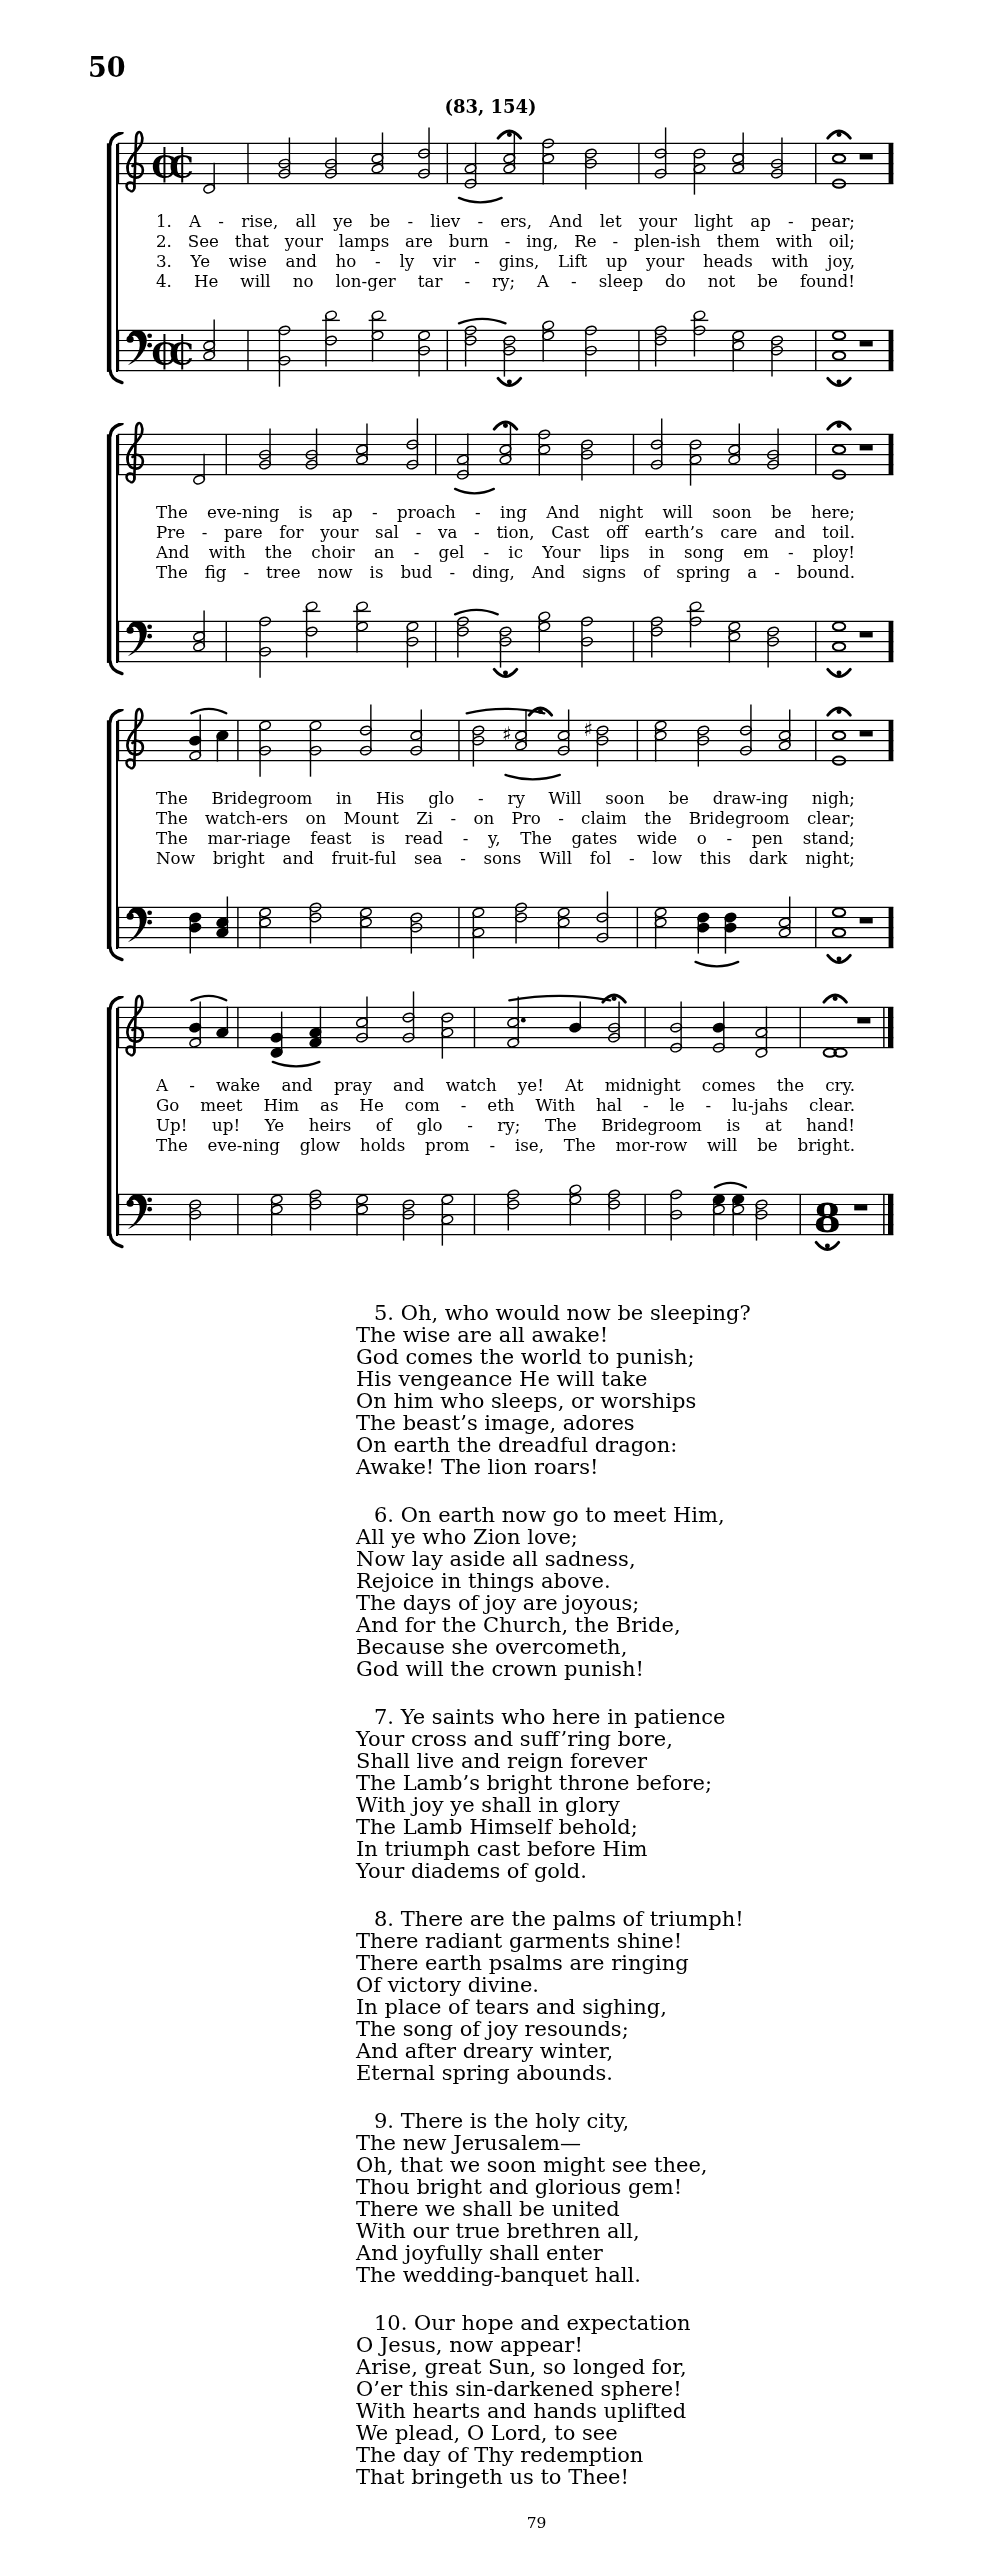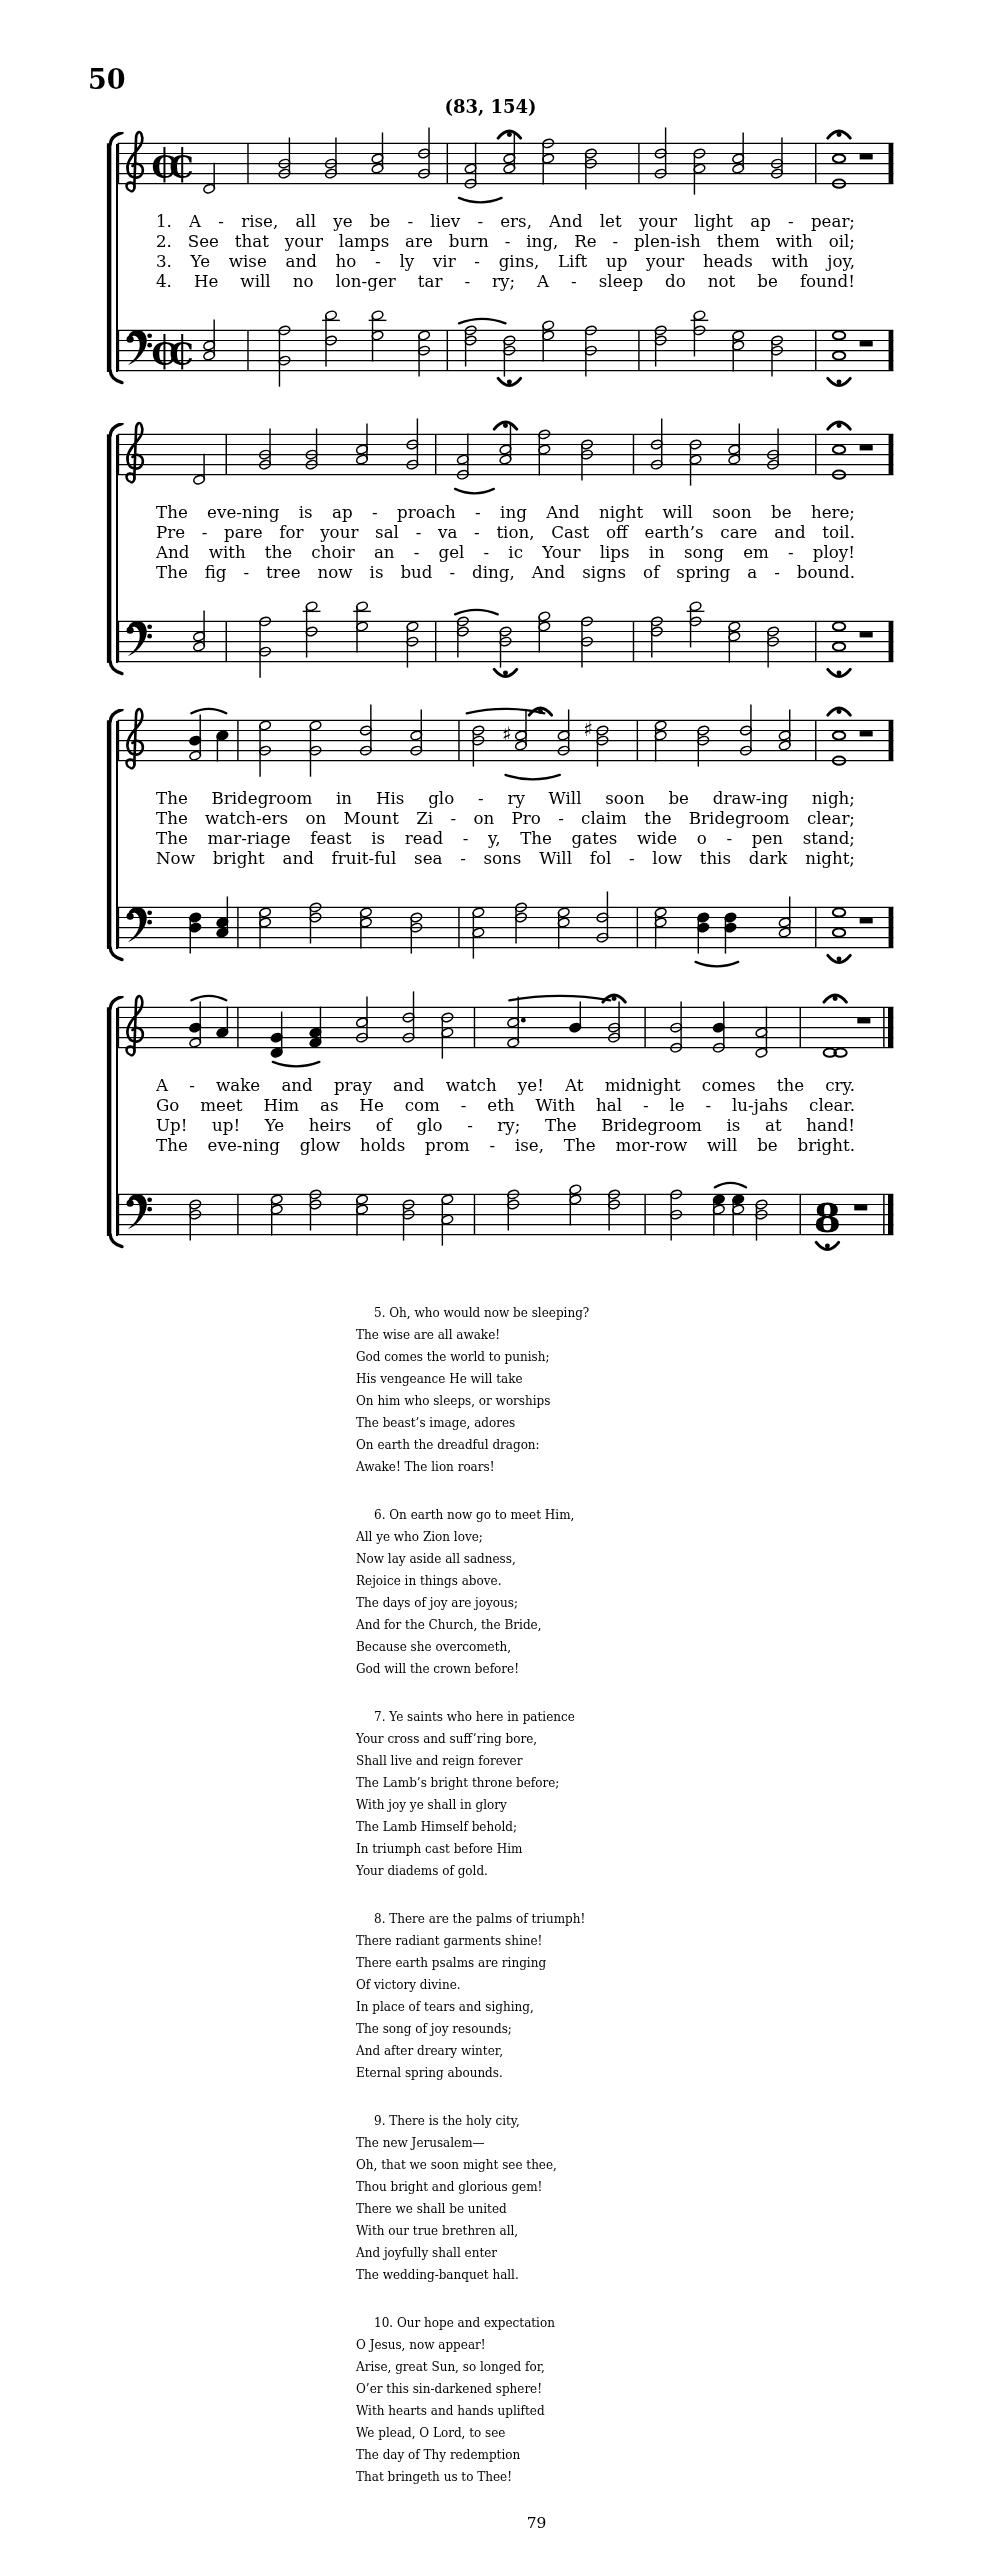--- a/index.html
+++ b/index.html
@@ -1,38 +1,38 @@
 <!DOCTYPE html>
 <html style="font-size:9.5px"><head>
 <meta charset="utf-8">
 <style>
   html,body{margin:0;padding:0;background:#ffffff;}
   .page{position:relative;width:981px;height:2576px;background:#ffffff;color:#000;
         font-family:"DejaVu Serif", serif;overflow:hidden;}
 
   
-  .hymn-number{position:absolute;left:88px;top:52px;font-size:27px;font-weight:bold;margin-top:12px;}
+  .hymn-number{position:absolute;left:88px;top:52px;font-size:27px;font-weight:bold;}
   .title{position:absolute;left:0;top:49px;width:100%;text-align:center;font-size:30px;
          font-weight:bold;letter-spacing:0.6px;}
   .subtitle{position:absolute;left:0;top:96px;width:100%;text-align:center;font-size:18px;
             font-weight:bold;}
 
   
   .system{position:absolute;left:104px;width:779px;height:279px;margin-left:12px;}
   .staff{position:absolute;left:0;width:779px;height:90px;}
   .staff.treble{top:0;}
   .staff.bass{top:187px;}
   .bracket{position:absolute;left:-10px;top:16.7px;width:19px;height:253px;}
   .startline{position:absolute;left:0;top:28.5px;width:1.8px;height:228px;background:#000;}
   .lyrics{position:absolute;left:40px;top:96px;width:699px;}
   .lyric-line{height:20px;line-height:20px;font-size:16.7px;white-space:nowrap;
               text-align:justify;text-align-last:justify;overflow:hidden;}
 
   
-  .verses{position:absolute;left:356px;top:1302px;width:517px;font-size:12px;line-height:22px;}
+  .verses{position:absolute;left:356px;top:1302px;width:517px;font-size:21px;line-height:22px;}
   .verse{margin-bottom:26px;}
   .vline{white-space:nowrap;}
   .vline.first{text-indent:18px;}
 
   .page-footer{position:absolute;left:0;top:2514px;width:100%;text-align:center;font-size:15.5px;padding-left:46px;}
 </style>
 </head>
 <body>
 
 <div class="page">
@@ -635,21 +635,21 @@
         <div class="vline">Awake! The lion roars!</div>
       </div>
       <div class="verse">
         <div class="vline first">6. On earth now go to meet Him,</div>
         <div class="vline">All ye who Zion love;</div>
         <div class="vline">Now lay aside all sadness,</div>
         <div class="vline">Rejoice in things above.</div>
         <div class="vline">The days of joy are joyous;</div>
         <div class="vline">And for the Church, the Bride,</div>
         <div class="vline">Because she overcometh,</div>
-        <div class="vline">God will the crown before!</div>
+        <div class="vline">God will the crown punish!</div>
       </div>
       <div class="verse">
         <div class="vline first">7. Ye saints who here in patience</div>
         <div class="vline">Your cross and suff’ring bore,</div>
         <div class="vline">Shall live and reign forever</div>
         <div class="vline">The Lamb’s bright throne before;</div>
         <div class="vline">With joy ye shall in glory</div>
         <div class="vline">The Lamb Himself behold;</div>
         <div class="vline">In triumph cast before Him</div>
         <div class="vline">Your diadems of gold.</div>

